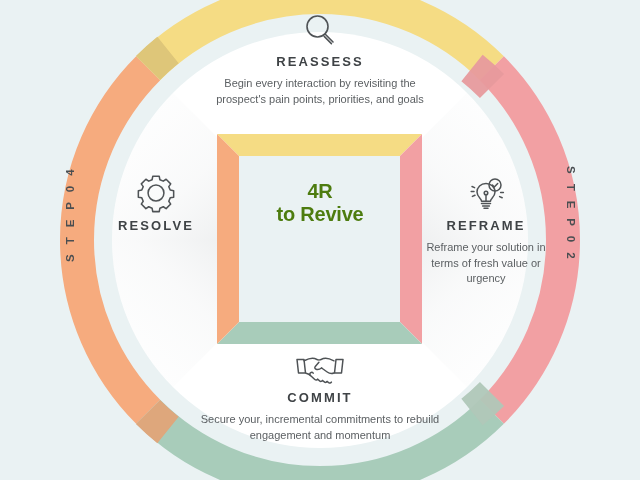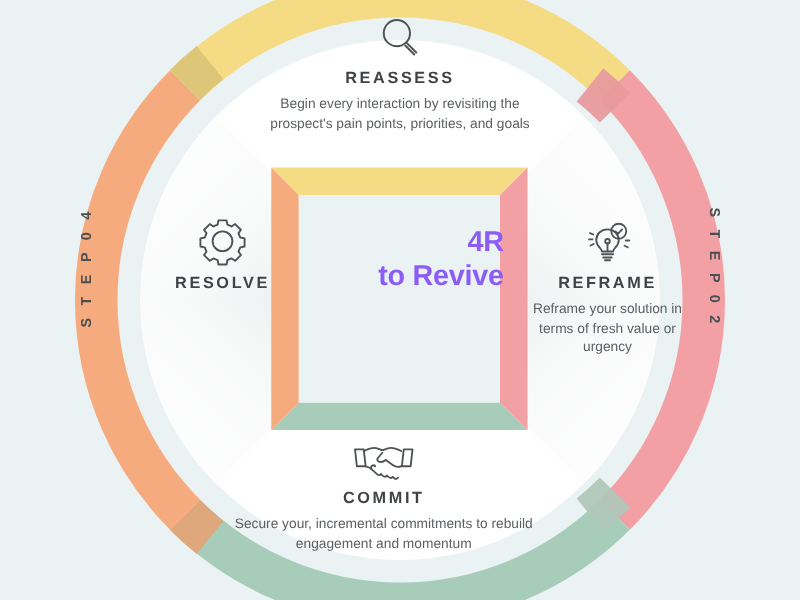--- a/index.html
+++ b/index.html
@@ -15,30 +15,30 @@
   .sect{position:absolute;text-align:center;color:#55595c;}
   .sect .title{
     font-size:13px;font-weight:bold;letter-spacing:2.1px;
     color:#3f4346;margin:4px 0 7px 0;
   }
   .sect .body{font-size:11px;line-height:1.42;color:#5c6063;}
 
   #sect-reassess{left:190px;top:8px;width:260px;}
   #sect-reassess .body{padding:0 8px;}
   #sect-reframe{left:424px;top:172px;width:124px;}
-  #sect-commit{left:183px;top:344px;width:248px;}
-  #sect-resolve{left:94px;top:172px;width:124px;margin-left:22px;}
+  #sect-commit{left:196px;top:344px;width:248px;}
+  #sect-resolve{left:94px;top:172px;width:124px;}
 
   .icon{height:42px;display:flex;align-items:flex-end;justify-content:center;}
   .icon svg{display:block;}
 
   #center-label{
     position:absolute;left:237px;top:180px;width:166px;
-    text-align:right;color:#8b5cf6;
-    font-size:23px;line-height:1.16;font-weight:bold;
+    text-align:center;color:#4d7c0f;
+    font-size:20px;line-height:1.16;font-weight:bold;
     letter-spacing:-0.2px;
   }
 
   .steplbl{
     position:absolute;font-size:11.5px;font-weight:bold;
     letter-spacing:3.4px;color:#4a4e51;white-space:nowrap;
   }
   #step-04{left:10px;top:208px;width:120px;text-align:center;
     transform:rotate(-90deg);transform-origin:50% 50%;}
   #step-02{left:511px;top:208px;width:120px;text-align:center;

